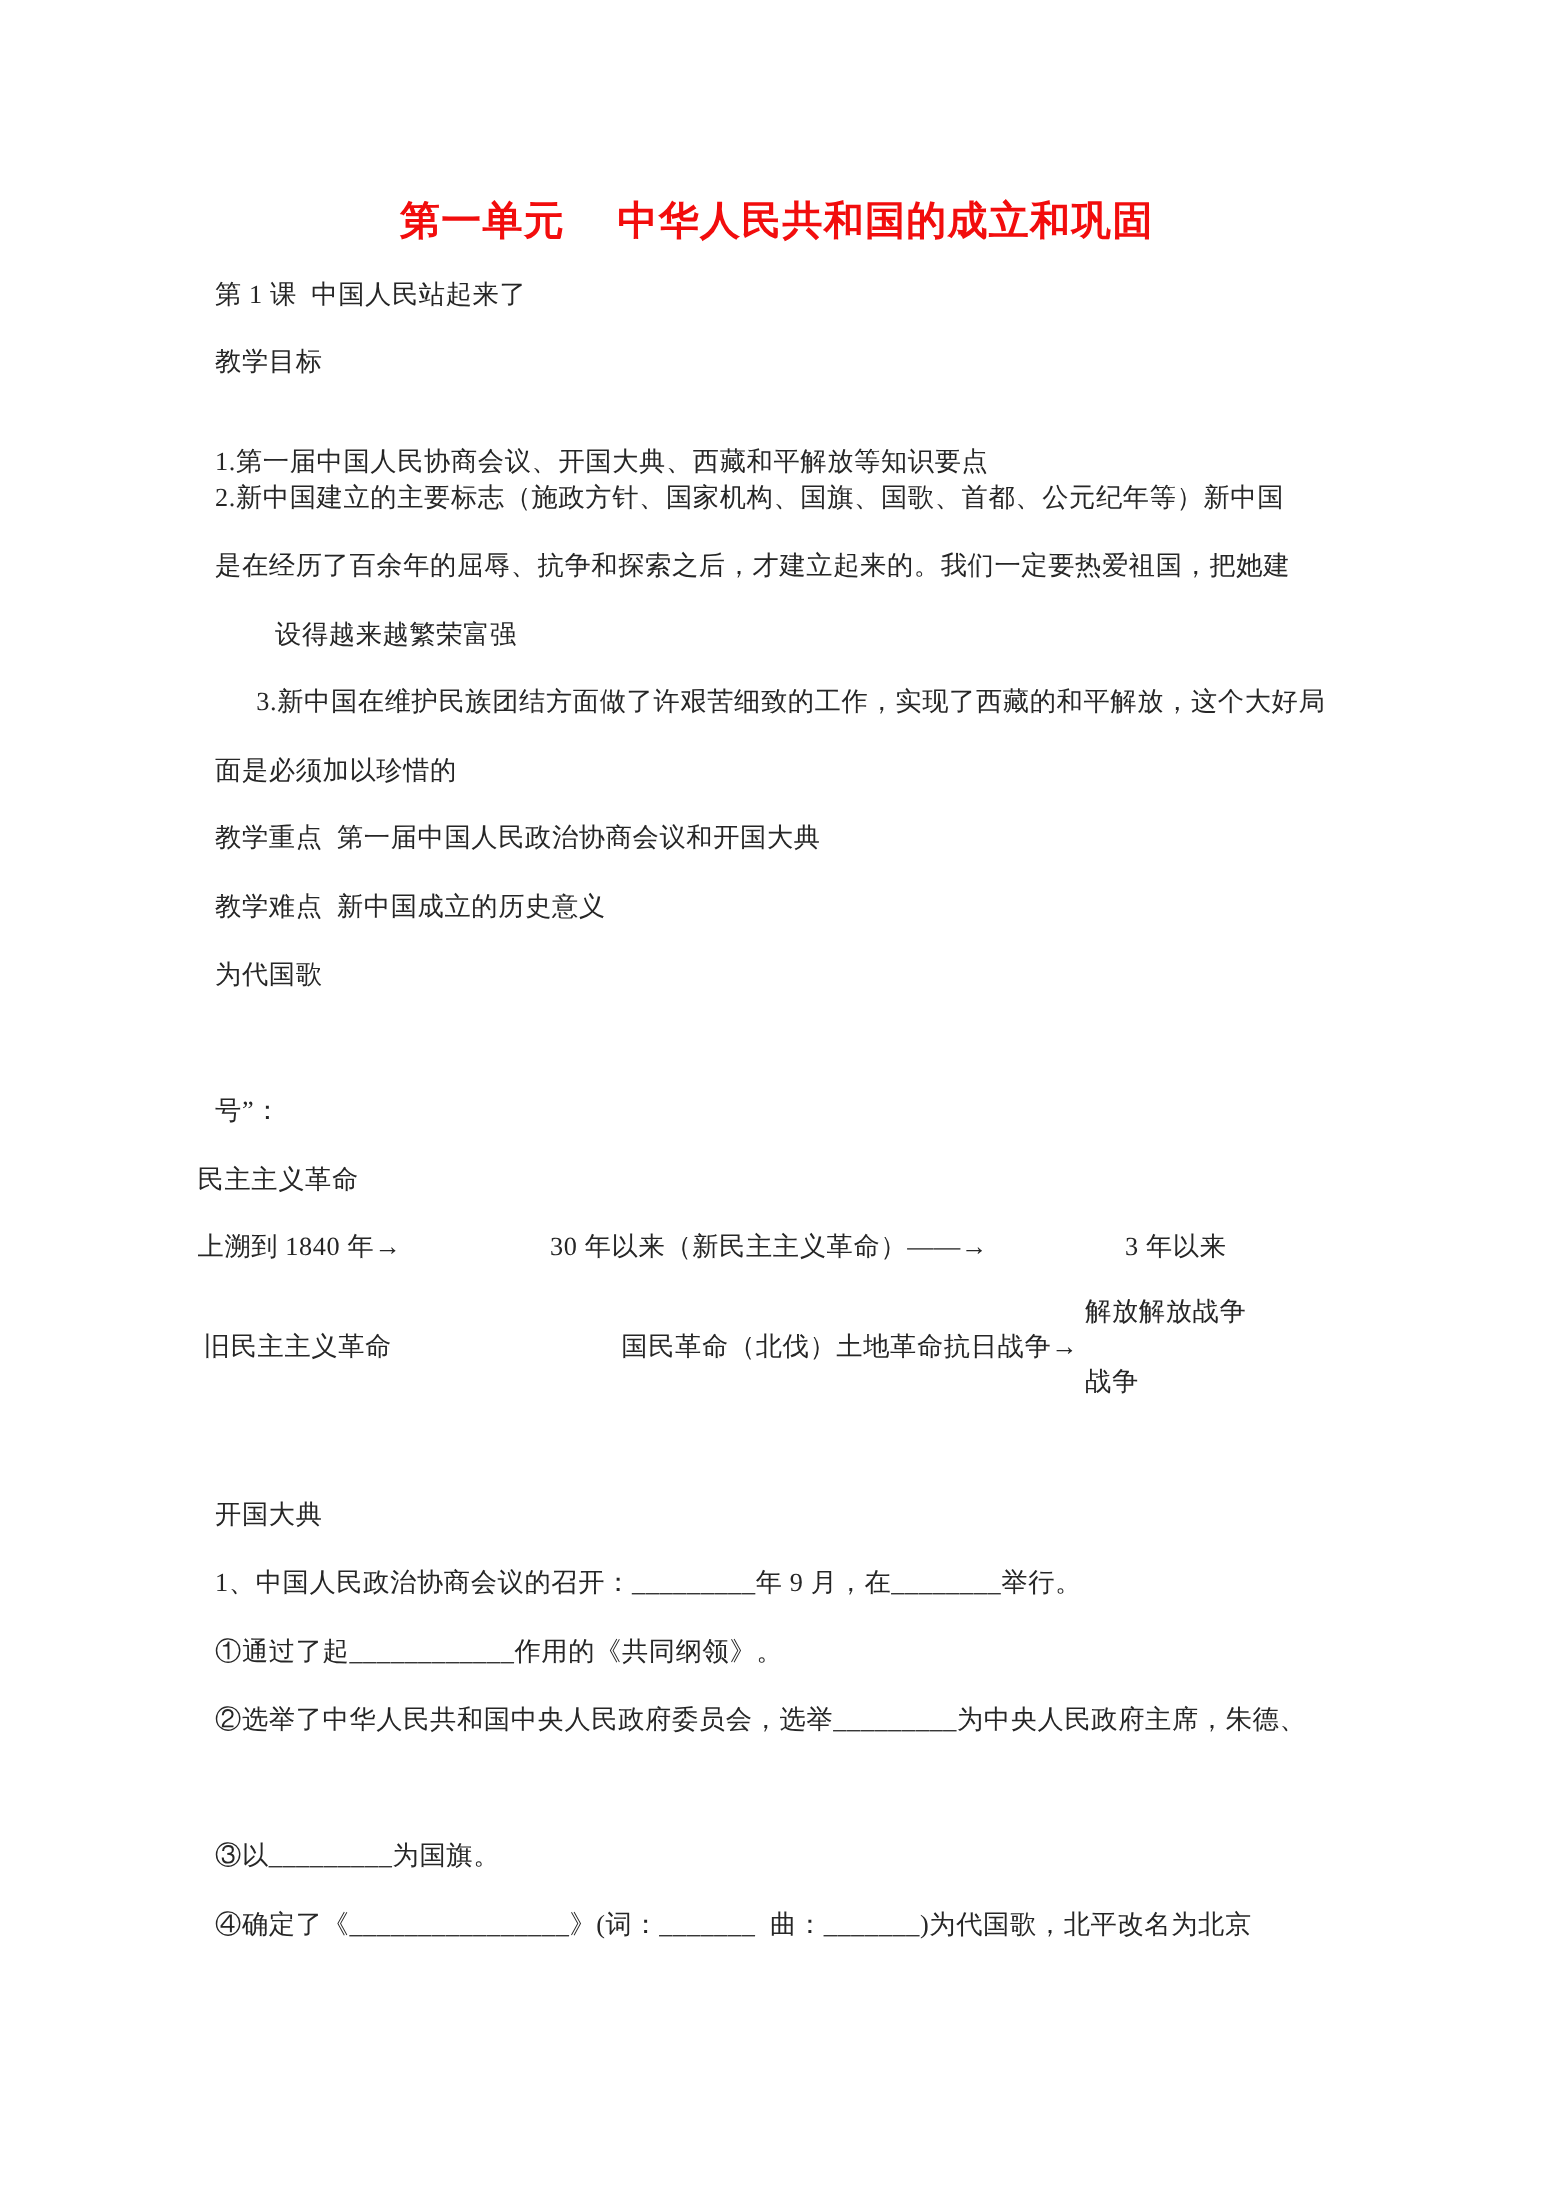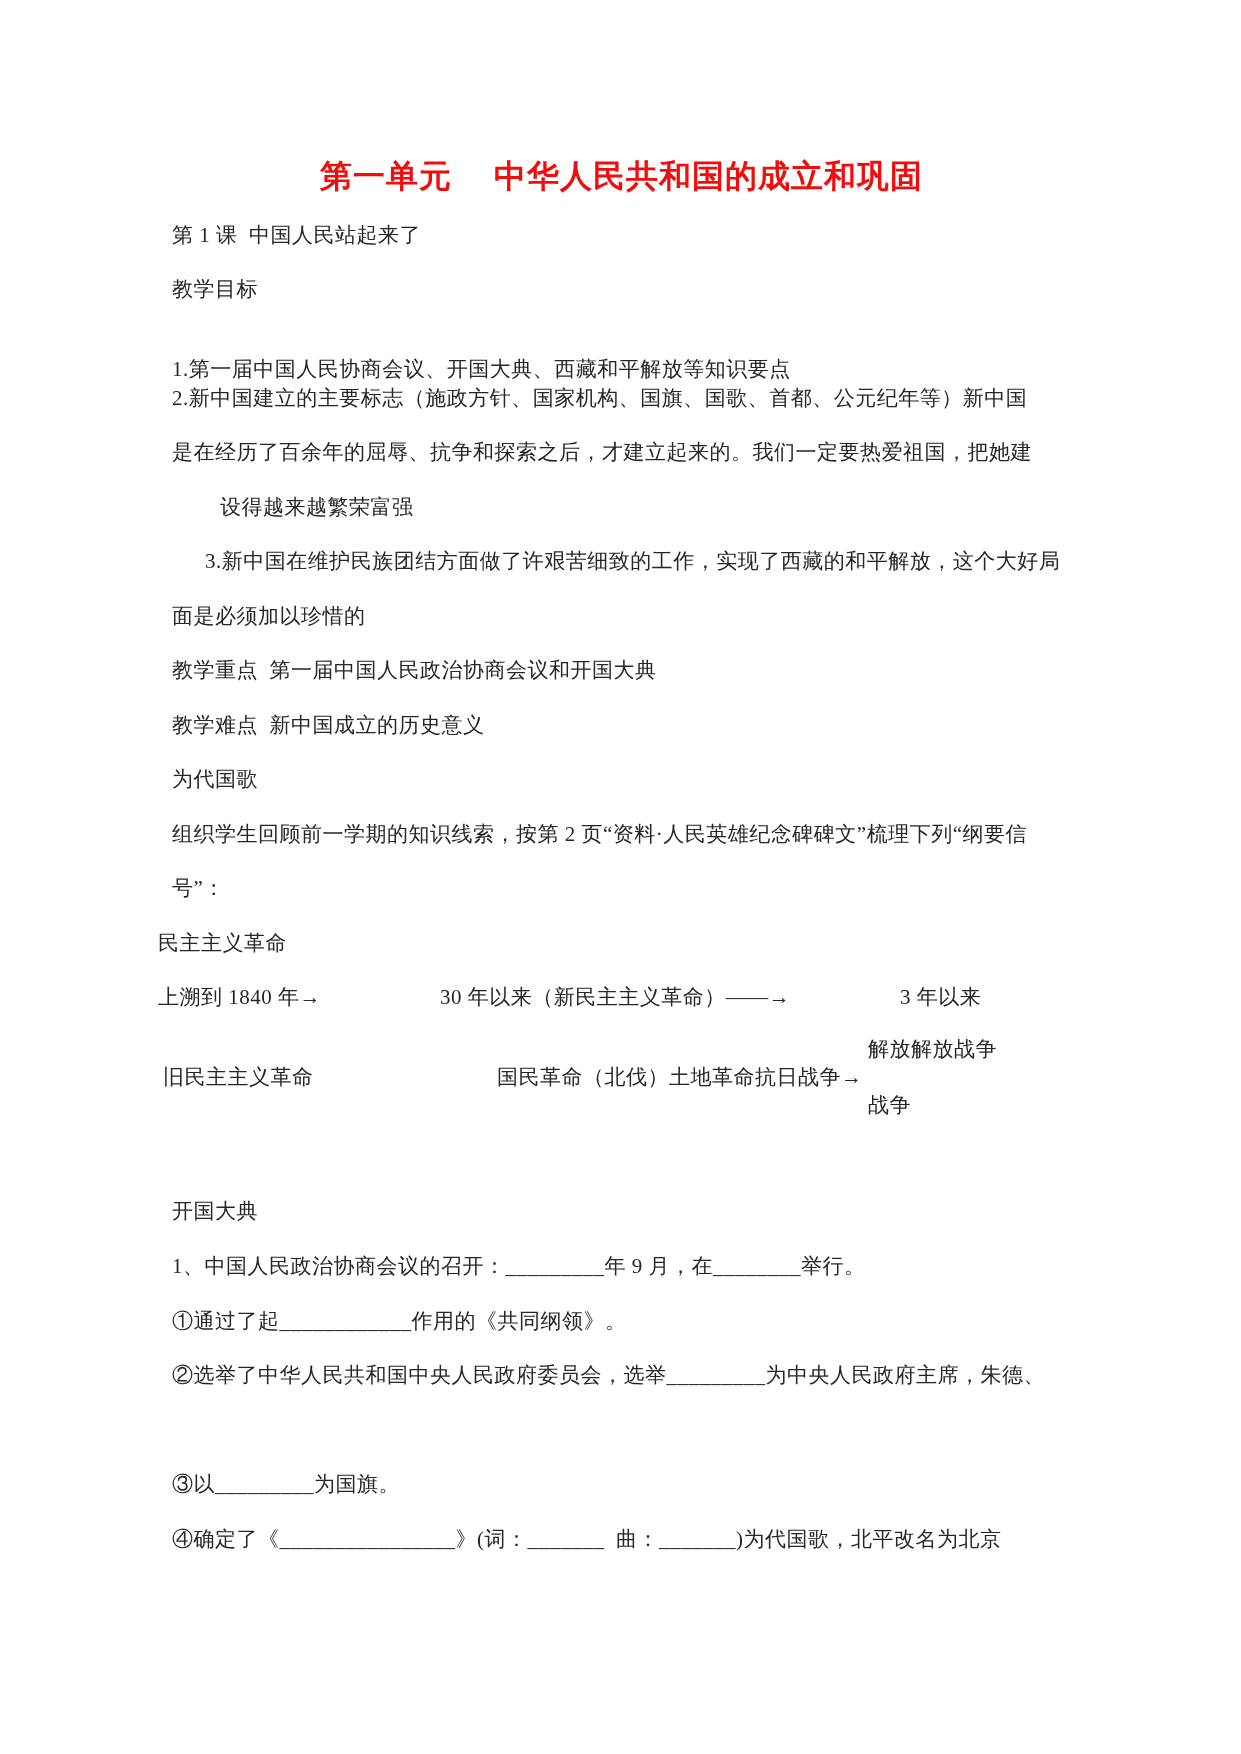--- a/index.html
+++ b/index.html
@@ -48,21 +48,20 @@
   <div class="ln" style="top:548px; left:172px;margin-left:33px;">3.新中国在维护民族团结方面做了许艰苦细致的工作，实现了西藏的和平解放，这个大好局</div>
 
   <div class="ln" style="top:603px; left:172px;">面是必须加以珍惜的</div>
 
   <div class="ln" style="top:657px; left:172px;">教学重点  第一届中国人民政治协商会议和开国大典</div>
 
   <div class="ln" style="top:712px; left:172px;">教学难点  新中国成立的历史意义</div>
 
   <div class="ln" style="top:766px; left:172px;">为代国歌</div>
 
-  <div class="ln" style="top:821px; left:172px;">组织学生回顾前一学期的知识线索，按第 2 页“资料·人民英雄纪念碑碑文”梳理下列“纲要信</div>
 
   <div class="ln" style="top:875px; left:172px;">号”：</div>
 
   <div class="ln" style="top:930px; left:158px;">民主主义革命</div>
 
   <div class="ln" style="top:984px; left:158px;">上溯到 1840 年→</div>
 
   <div class="ln" style="top:984px; left:440px;">30 年以来（新民主主义革命）——→</div>
 
   <div class="ln" style="top:984px; left:900px;">3 年以来</div>

